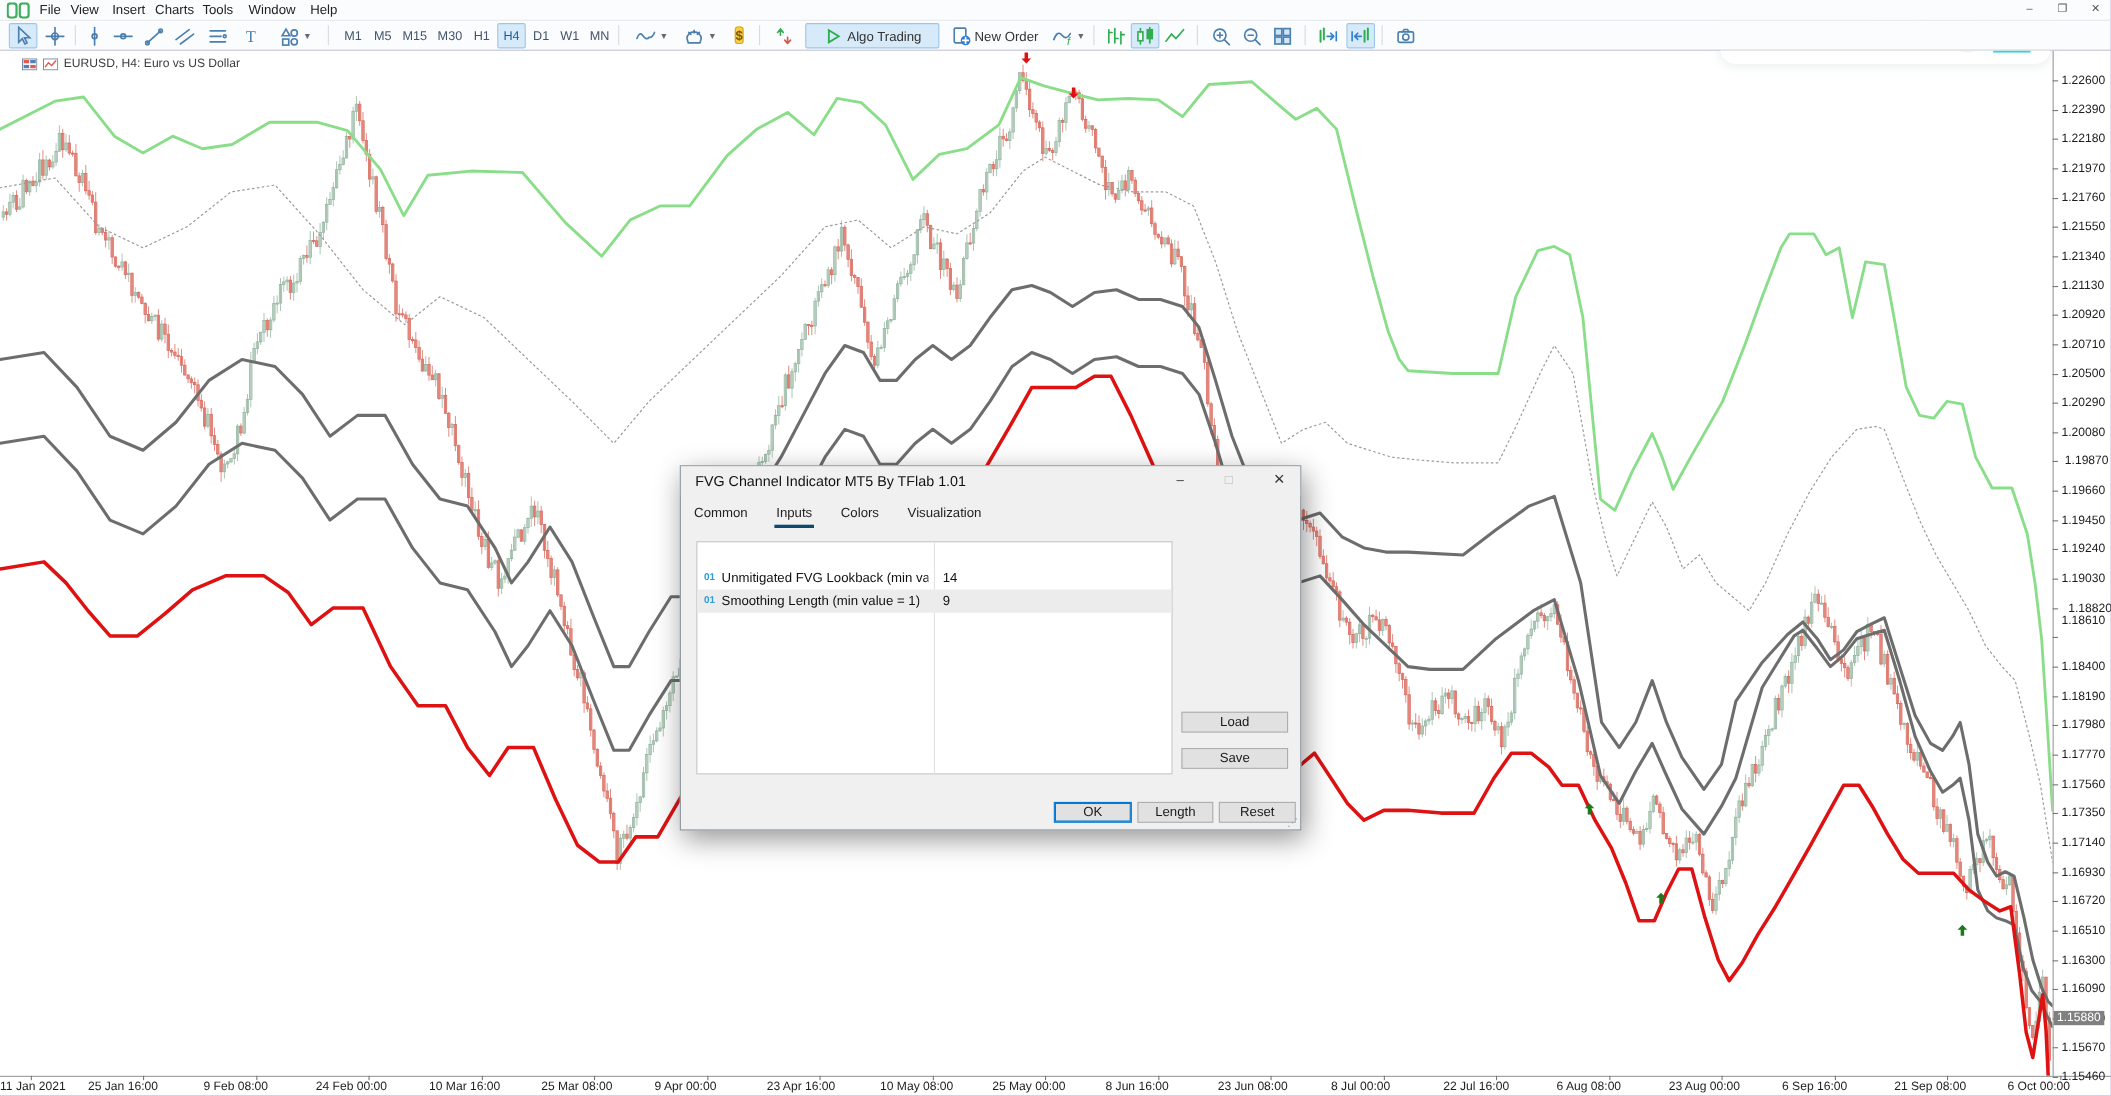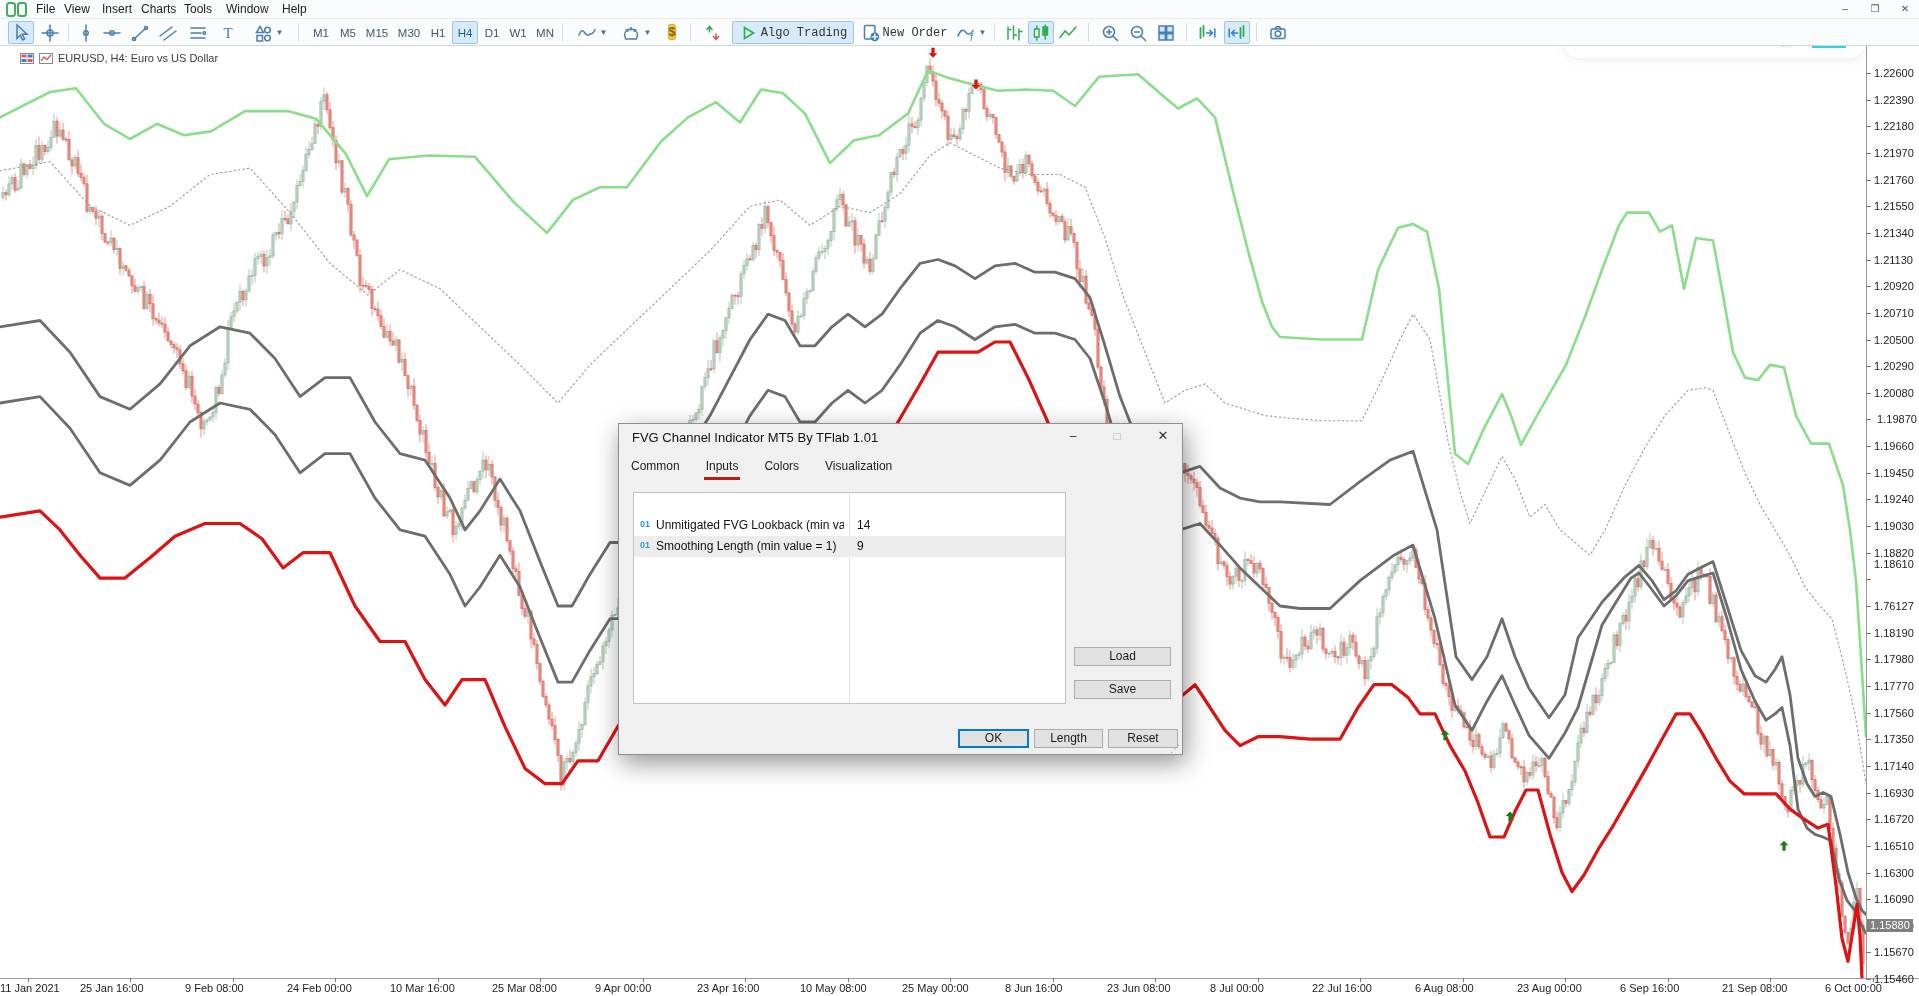--- a/index.html
+++ b/index.html
@@ -23,21 +23,21 @@
     justify-content:center; gap:2px; border:1px solid transparent; border-radius:2px;
     font-size:11.5px; color:#444; }
   .tbtn.sel { background:#d6eafa; border-color:#9cc6e8; }
   .tbtn svg { display:block; }
   .tsep { position:absolute; top:4px; width:1px; height:18px; background:#d8dadd; }
   .dd { font-size:8px; color:#667; margin-left:1px; }
   .tf-label { font-size:11.5px; color:#44546a; }
   .tbtn.sel .tf-label { color:#1c5d99; }
   .dollar-chip { width:20px; height:17px; background:#f9cf4a; border:1px solid #d8a918;
     border-radius:3px; color:#7a5800; font-weight:bold; font-size:12px; line-height:15px; text-align:center; }
-  .btn-label { font-size:12px; color:#333; white-space:nowrap;font-family:Liberation Mono, monospace; }
+  .btn-label { font-size:12px; color:#333; white-space:nowrap; }
 
   
   .brand-card { position:absolute; right:55px; top:-8px; width:300px; height:66px;
     background:rgba(255,255,255,.95); border-radius:14px; z-index:28;
     box-shadow:0 2px 10px rgba(140,150,160,.18); }
   .brand-fa { position:absolute; right:68px; top:11px; font-size:17px; font-weight:bold;
     color:#5c6268; direction:rtl; }
   .brand-en { position:absolute; right:68px; top:34px; font-size:14.5px; color:#9aa1a8;
     letter-spacing:.5px; }
   .brand-glyph { position:absolute; right:12px; top:8px; }
@@ -70,21 +70,21 @@
   
   .dialog { position:absolute; left:618px; top:423px; width:565px; height:332px;
     background:#f0f0f0; border:1px solid #88919b; box-shadow:3px 8px 24px rgba(0,0,0,.42);
     z-index:50; }
   .dlg-title-bar { position:absolute; left:0; top:0; width:100%; height:27px; background:#f0f0f0; }
   .dlg-title { position:absolute; left:13px; top:6px; font-size:13px; color:#111; }
   .dlg-ctl { position:absolute; top:0; width:34px; height:25px; text-align:center;
     line-height:24px; font-size:12px; color:#333; }
   .dlg-tabs { position:absolute; left:10px; top:32px; height:24px; display:flex; gap:22px; }
   .dlg-tab { font-size:12px; color:#222; padding:3px 2px 4px 2px; }
-  .dlg-tab.active { border-bottom:3px solid #b91c1c; }
+  .dlg-tab.active { border-bottom:3px solid #0c4a6e; }
   .dlg-table { position:absolute; left:14px; top:68px; width:433px; height:212px;
     background:#fff; border:1px solid #c3c3c3; }
   .thead { position:absolute; left:0; top:0; width:100%; height:21px; border-bottom:1px solid #e2e2e2; }
   .th-var { position:absolute; left:10px; top:3px; font-size:12px; color:#222; }
   .th-val { position:absolute; left:223px; top:3px; font-size:12px; color:#222; }
   .col-div { position:absolute; left:215px; top:0; width:1px; height:100%; background:#e2e2e2; }
   .trow { position:absolute; left:0; width:100%; height:21px; }
   .trow.hl { background:#ececec; }
   .tr-icon { position:absolute; left:6px; top:4px; font-size:9px; font-weight:bold; color:#2e9bd6; }
   .tr-var { position:absolute; left:22px; top:3px; font-size:12px; color:#111; white-space:nowrap;
@@ -1065,25 +1065,25 @@
         <div class="plabel" style="top: 367.45px; text-align: center;">1.19870</div>
         <div class="ptick" style="top: 400.1px;"></div>
         <div class="plabel" style="top: 394.1px;">1.19660</div>
         <div class="ptick" style="top: 426.75px;"></div>
         <div class="plabel" style="top: 420.75px;">1.19450</div>
         <div class="ptick" style="top: 453.4px;"></div>
         <div class="plabel" style="top: 447.4px;">1.19240</div>
         <div class="ptick" style="top: 480.05px;"></div>
         <div class="plabel" style="top: 474.05px;">1.19030</div>
         <div class="ptick" style="top: 506.7px;"></div>
-        <div class="plabel" style="top: 500.7px;">1.18820</div>
+        <div class="plabel" style="top: 500.7px; text-align: right;">1.18820</div>
         <div class="ptick" style="top: 533.35px;"></div>
         <div class="plabel" style="top: 512px;">1.18610</div>
         <div class="ptick" style="top: 560px;"></div>
-        <div class="plabel" style="top: 554px;">1.76127</div>
+        <div class="plabel" style="top: 554px;">1.18400</div>
         <div class="ptick" style="top: 586.65px;"></div>
         <div class="plabel" style="top: 580.65px;">1.18190</div>
         <div class="ptick" style="top: 613.3px;"></div>
         <div class="plabel" style="top: 607.3px;">1.17980</div>
         <div class="ptick" style="top: 639.95px;"></div>
         <div class="plabel" style="top: 633.95px;">1.17770</div>
         <div class="ptick" style="top: 666.6px;"></div>
         <div class="plabel" style="top: 660.6px;">1.17560</div>
         <div class="ptick" style="top: 693.25px;"></div>
         <div class="plabel" style="top: 687.25px;">1.17350</div>

